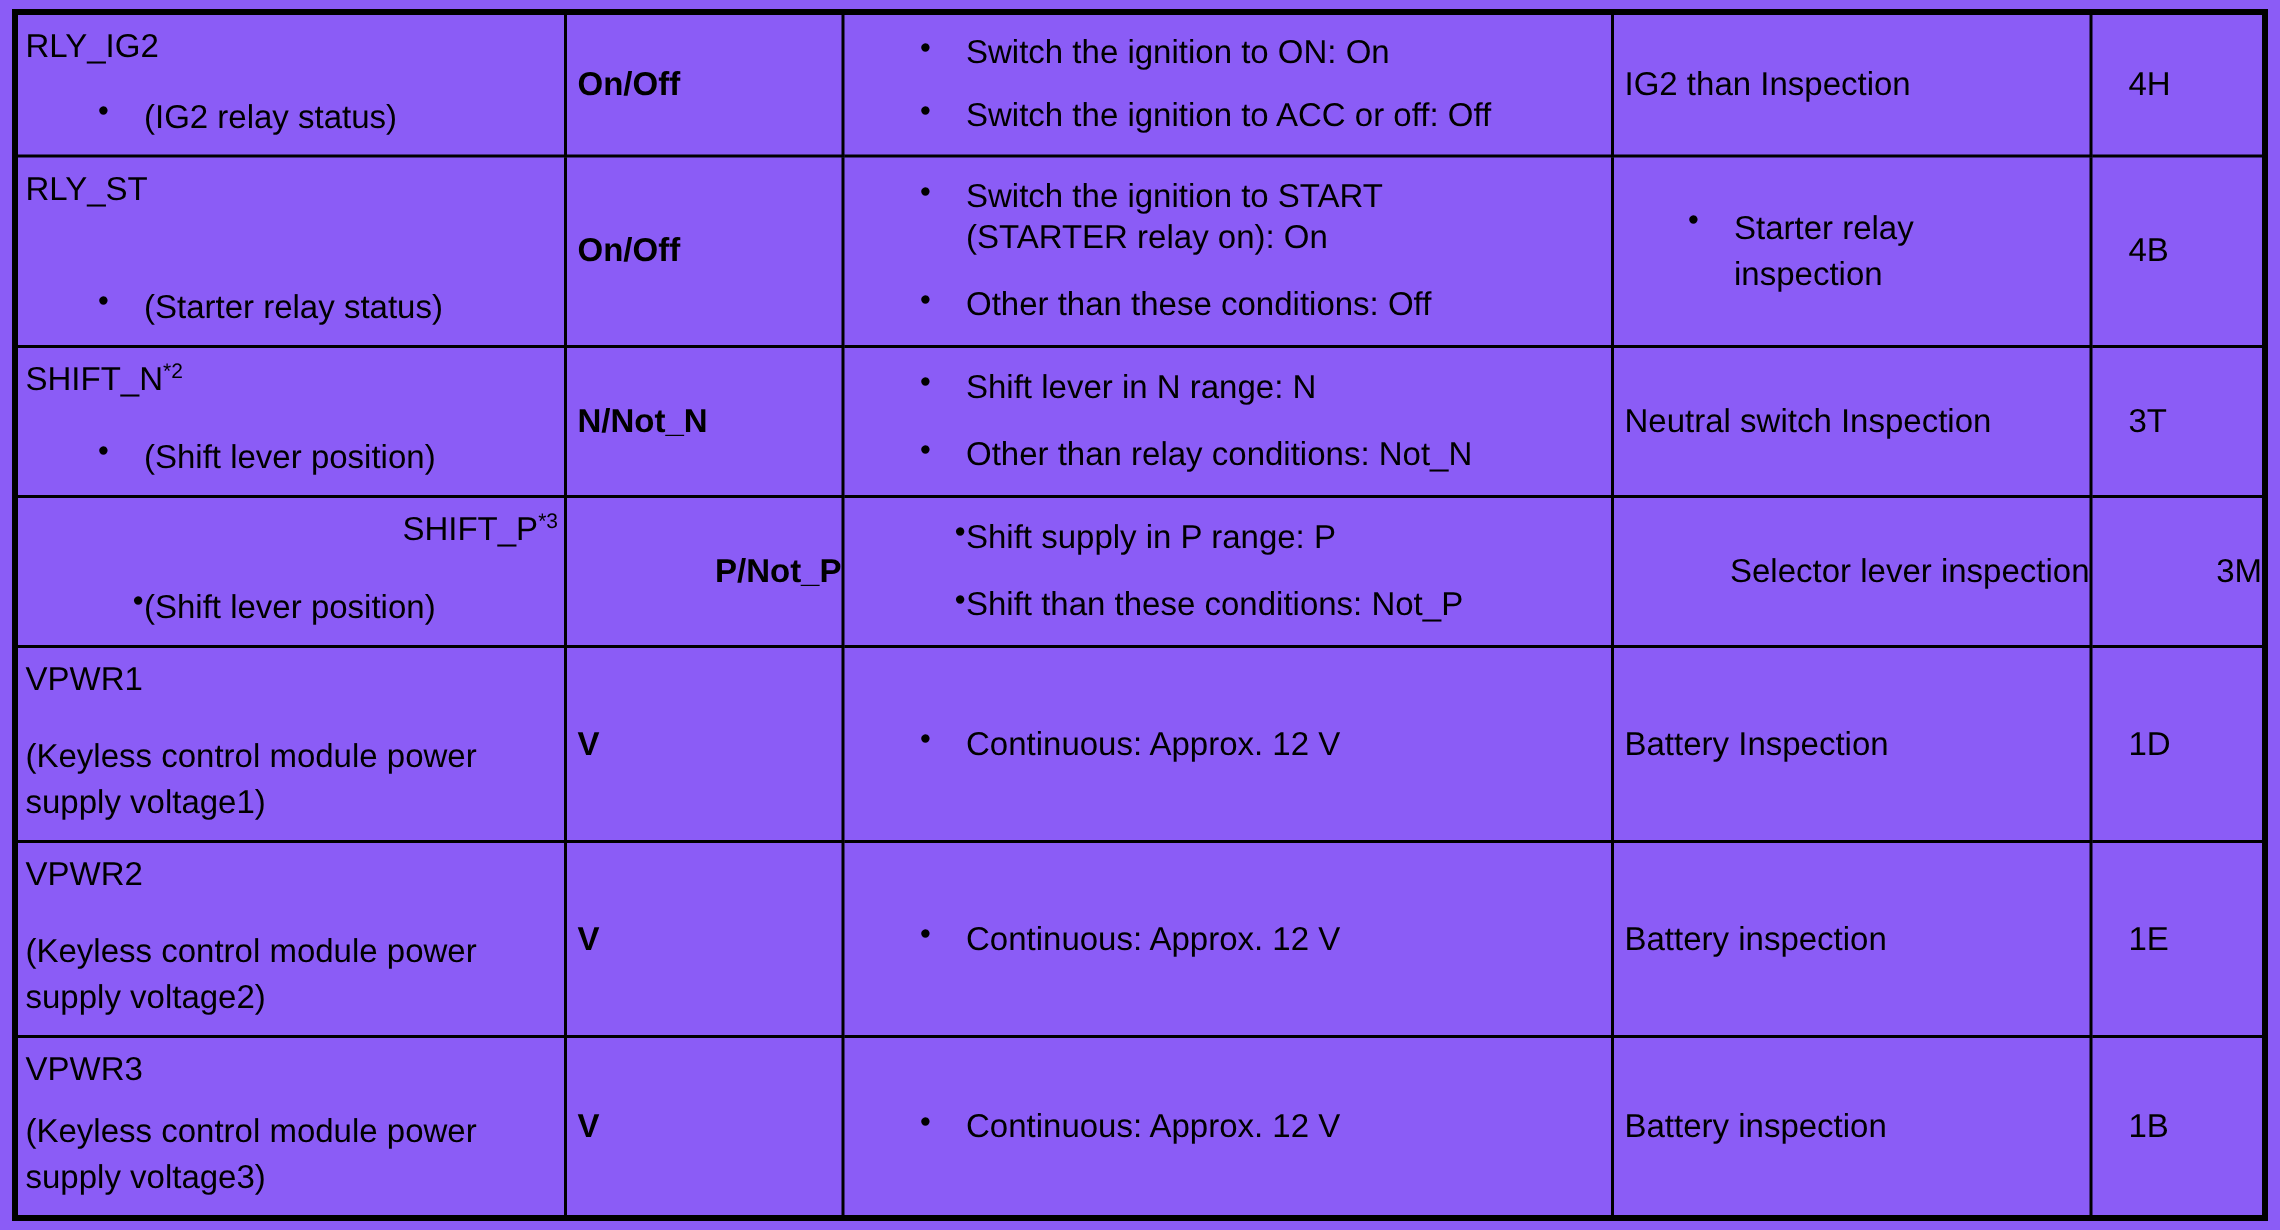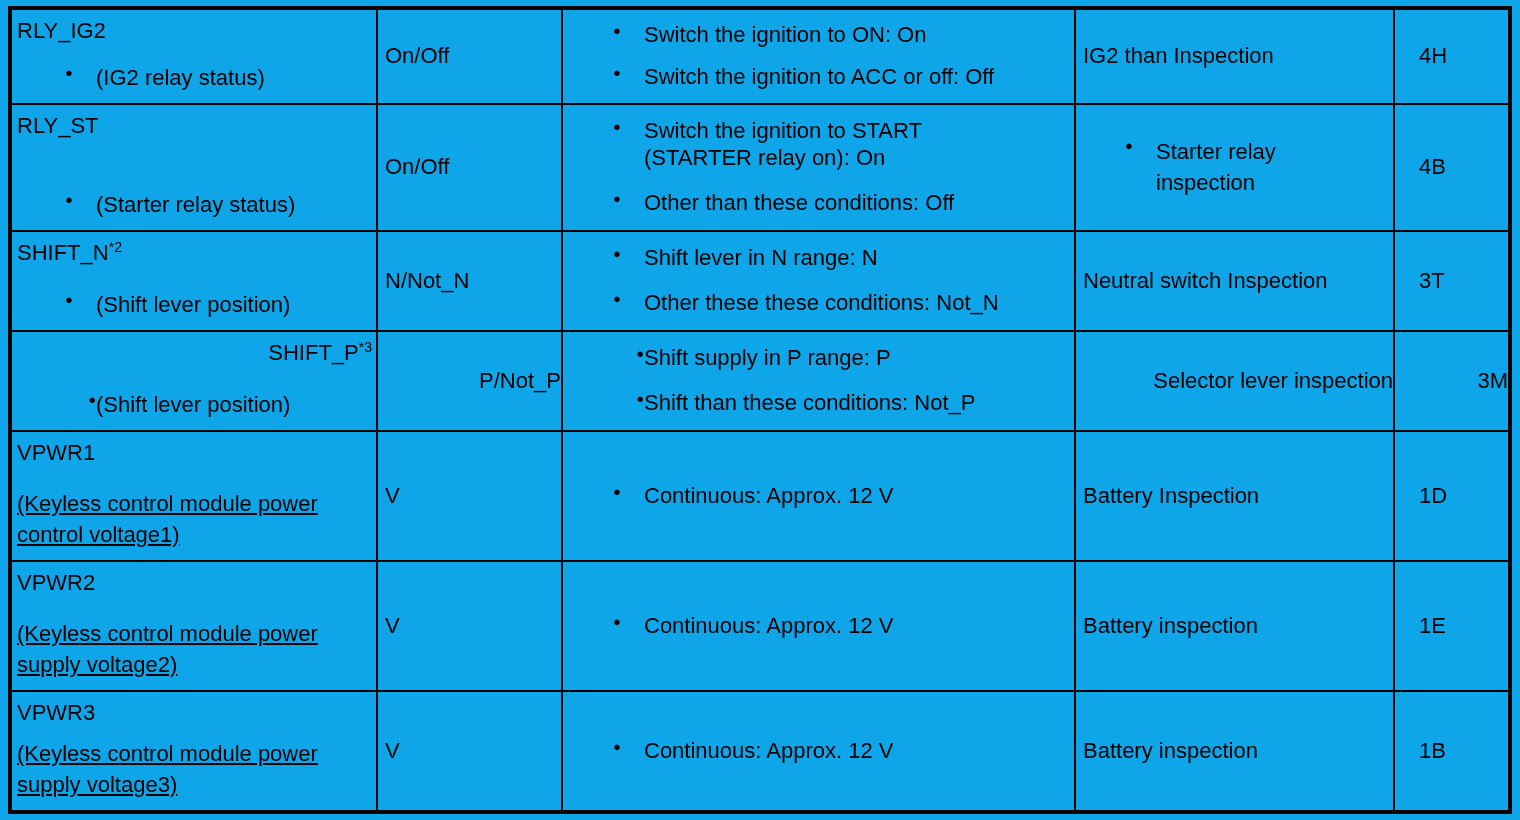--- a/index.html
+++ b/index.html
@@ -9,21 +9,21 @@
     width: 1520px;
     height: 820px;
     font-family: "Liberation Sans", sans-serif;
     color: #000000;
     -webkit-font-smoothing: none;
   }
   .page {
     position: relative;
     width: 1520px;
     height: 820px;
-    background: #0ea5e9;
+    background: #8b5cf6;
     overflow: hidden;
   }
   table.pid-table {
     position: absolute;
     left: 8px;
     top: 6px;
     width: 1500px;
     border-collapse: collapse;
     table-layout: fixed;
     border: 4px solid #000000;
@@ -63,24 +63,24 @@
   }
   .bullet-row { display: flex; align-items: flex-start; }
   .note-row { padding-left: 48px; }
   .bullet {
     width: 31px;
     flex: 0 0 31px;
     font-size: 13px;
     line-height: inherit;
     padding-top: 1px;
   }
-  .desc { line-height: 1.38; text-decoration: underline; }
-
-  
-  td.c2 { padding-left: 7px; }
+  .desc { line-height: 1.38; }
+
+  
+  td.c2 { padding-left: 7px; font-weight: bold; }
 
   
   td.c3 .cell-inner {
     display: flex;
     flex-direction: column;
     justify-content: space-around;
     height: 100%;
     box-sizing: border-box;
     padding: 4px 4px 4px 50px;
   }
@@ -193,21 +193,21 @@
             <div class="cell-inner">
               <div class="bullet-row">
                 <span class="bullet">●</span>
                 <div class="cond-lines">
                   <div class="cond-line">Shift lever in N range: N</div>
                 </div>
               </div>
               <div class="bullet-row">
                 <span class="bullet">●</span>
                 <div class="cond-lines">
-                  <div class="cond-line">Other these these conditions: Not_N</div>
+                  <div class="cond-line">Other than relay conditions: Not_N</div>
                 </div>
               </div>
             </div>
           </td>
           <td class="c4">
             <div>Neutral switch Inspection</div>
           </td>
           <td class="c5"><span>3T</span></td>
         </tr>
         <tr class="r3">
@@ -241,21 +241,21 @@
             <div>Selector lever inspection</div>
           </td>
           <td class="c5"><span>3M</span></td>
         </tr>
         <tr class="r4">
           <td class="c1">
             <div class="cell-inner">
               <div class="pid-line"><span class="pid">VPWR1</span></div>
               <div class="desc">
                 <div class="desc-line">(Keyless control module power</div>
-                <div class="desc-line">control voltage1)</div>
+                <div class="desc-line">supply voltage1)</div>
               </div>
             </div>
           </td>
           <td class="c2"><span>V</span></td>
           <td class="c3">
             <div class="cell-inner">
               <div class="bullet-row">
                 <span class="bullet">●</span>
                 <div class="cond-lines">
                   <div class="cond-line">Continuous: Approx. 12 V</div>

